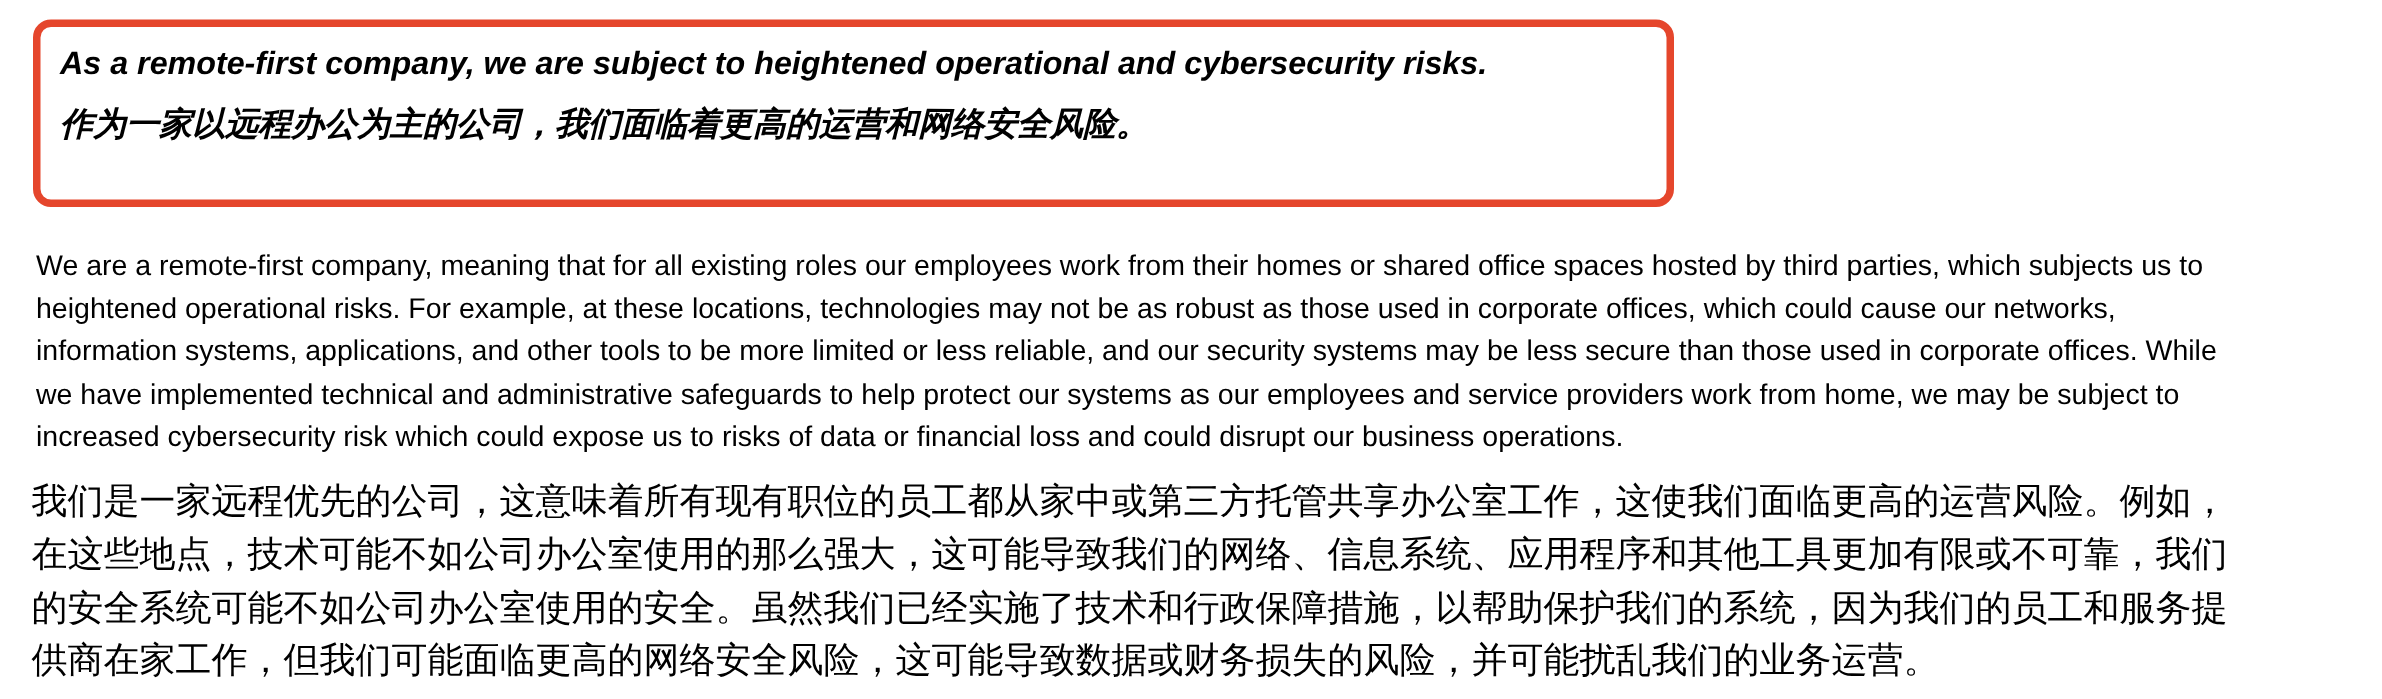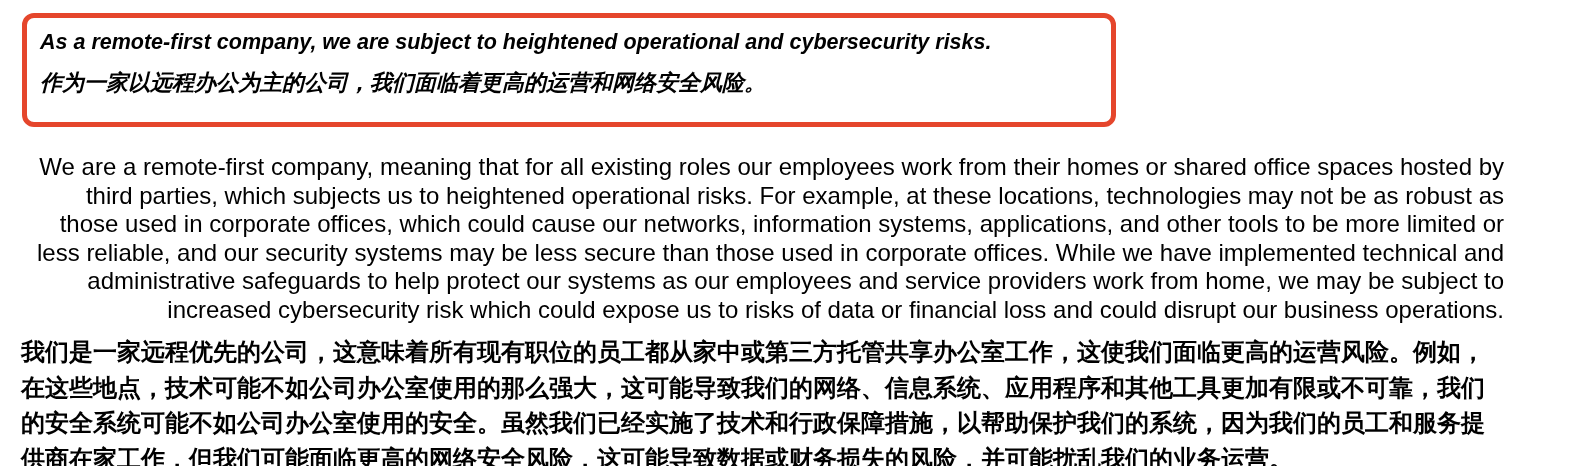--- a/index.html
+++ b/index.html
@@ -19,21 +19,21 @@
     width: 1588px;
     height: 466px;
   }
   
   .callout {
     box-sizing: border-box;
     margin: 13px 0 0 22px;
     width: 1094px;
     border: 5px solid var(--highlight_border, #E5462C);
     border-radius: 12px;
-    padding: 8px 13px 9px 13px;
+    padding: 8px 13px 20px 13px;
     background: transparent;
   }
   .callout .h-en {
     margin: 2px 0 0 0;
     font-size: 21.5px;
     line-height: 28px;
     font-weight: bold;
     font-style: italic;
     white-space: nowrap;
   }
@@ -42,31 +42,31 @@
     font-size: 22px;
     line-height: 28px;
     font-weight: bold;
     font-style: italic;
     white-space: nowrap;
   }
   
   .p-en {
     margin: 26px 24px 0 24px;
     max-width: 1480px;
-    font-size: 24px;
+    font-size: 19px;
     line-height: 28.5px;
     font-weight: normal;
-    text-align: right;
+    text-align: left;
   }
   .p-zh {
     margin: 10px 24px 0 21px;
     max-width: 1476px;
     font-size: 24px;
     line-height: 35.5px;
-    font-weight: bold;
+    font-weight: normal;
     text-align: left;
   }
 </style>
 </head>
 <body>
 
 <div class="page">
 
   <div class="callout">
     <p class="h-en">As a remote-first company, we are subject to heightened operational and cybersecurity risks.</p>

